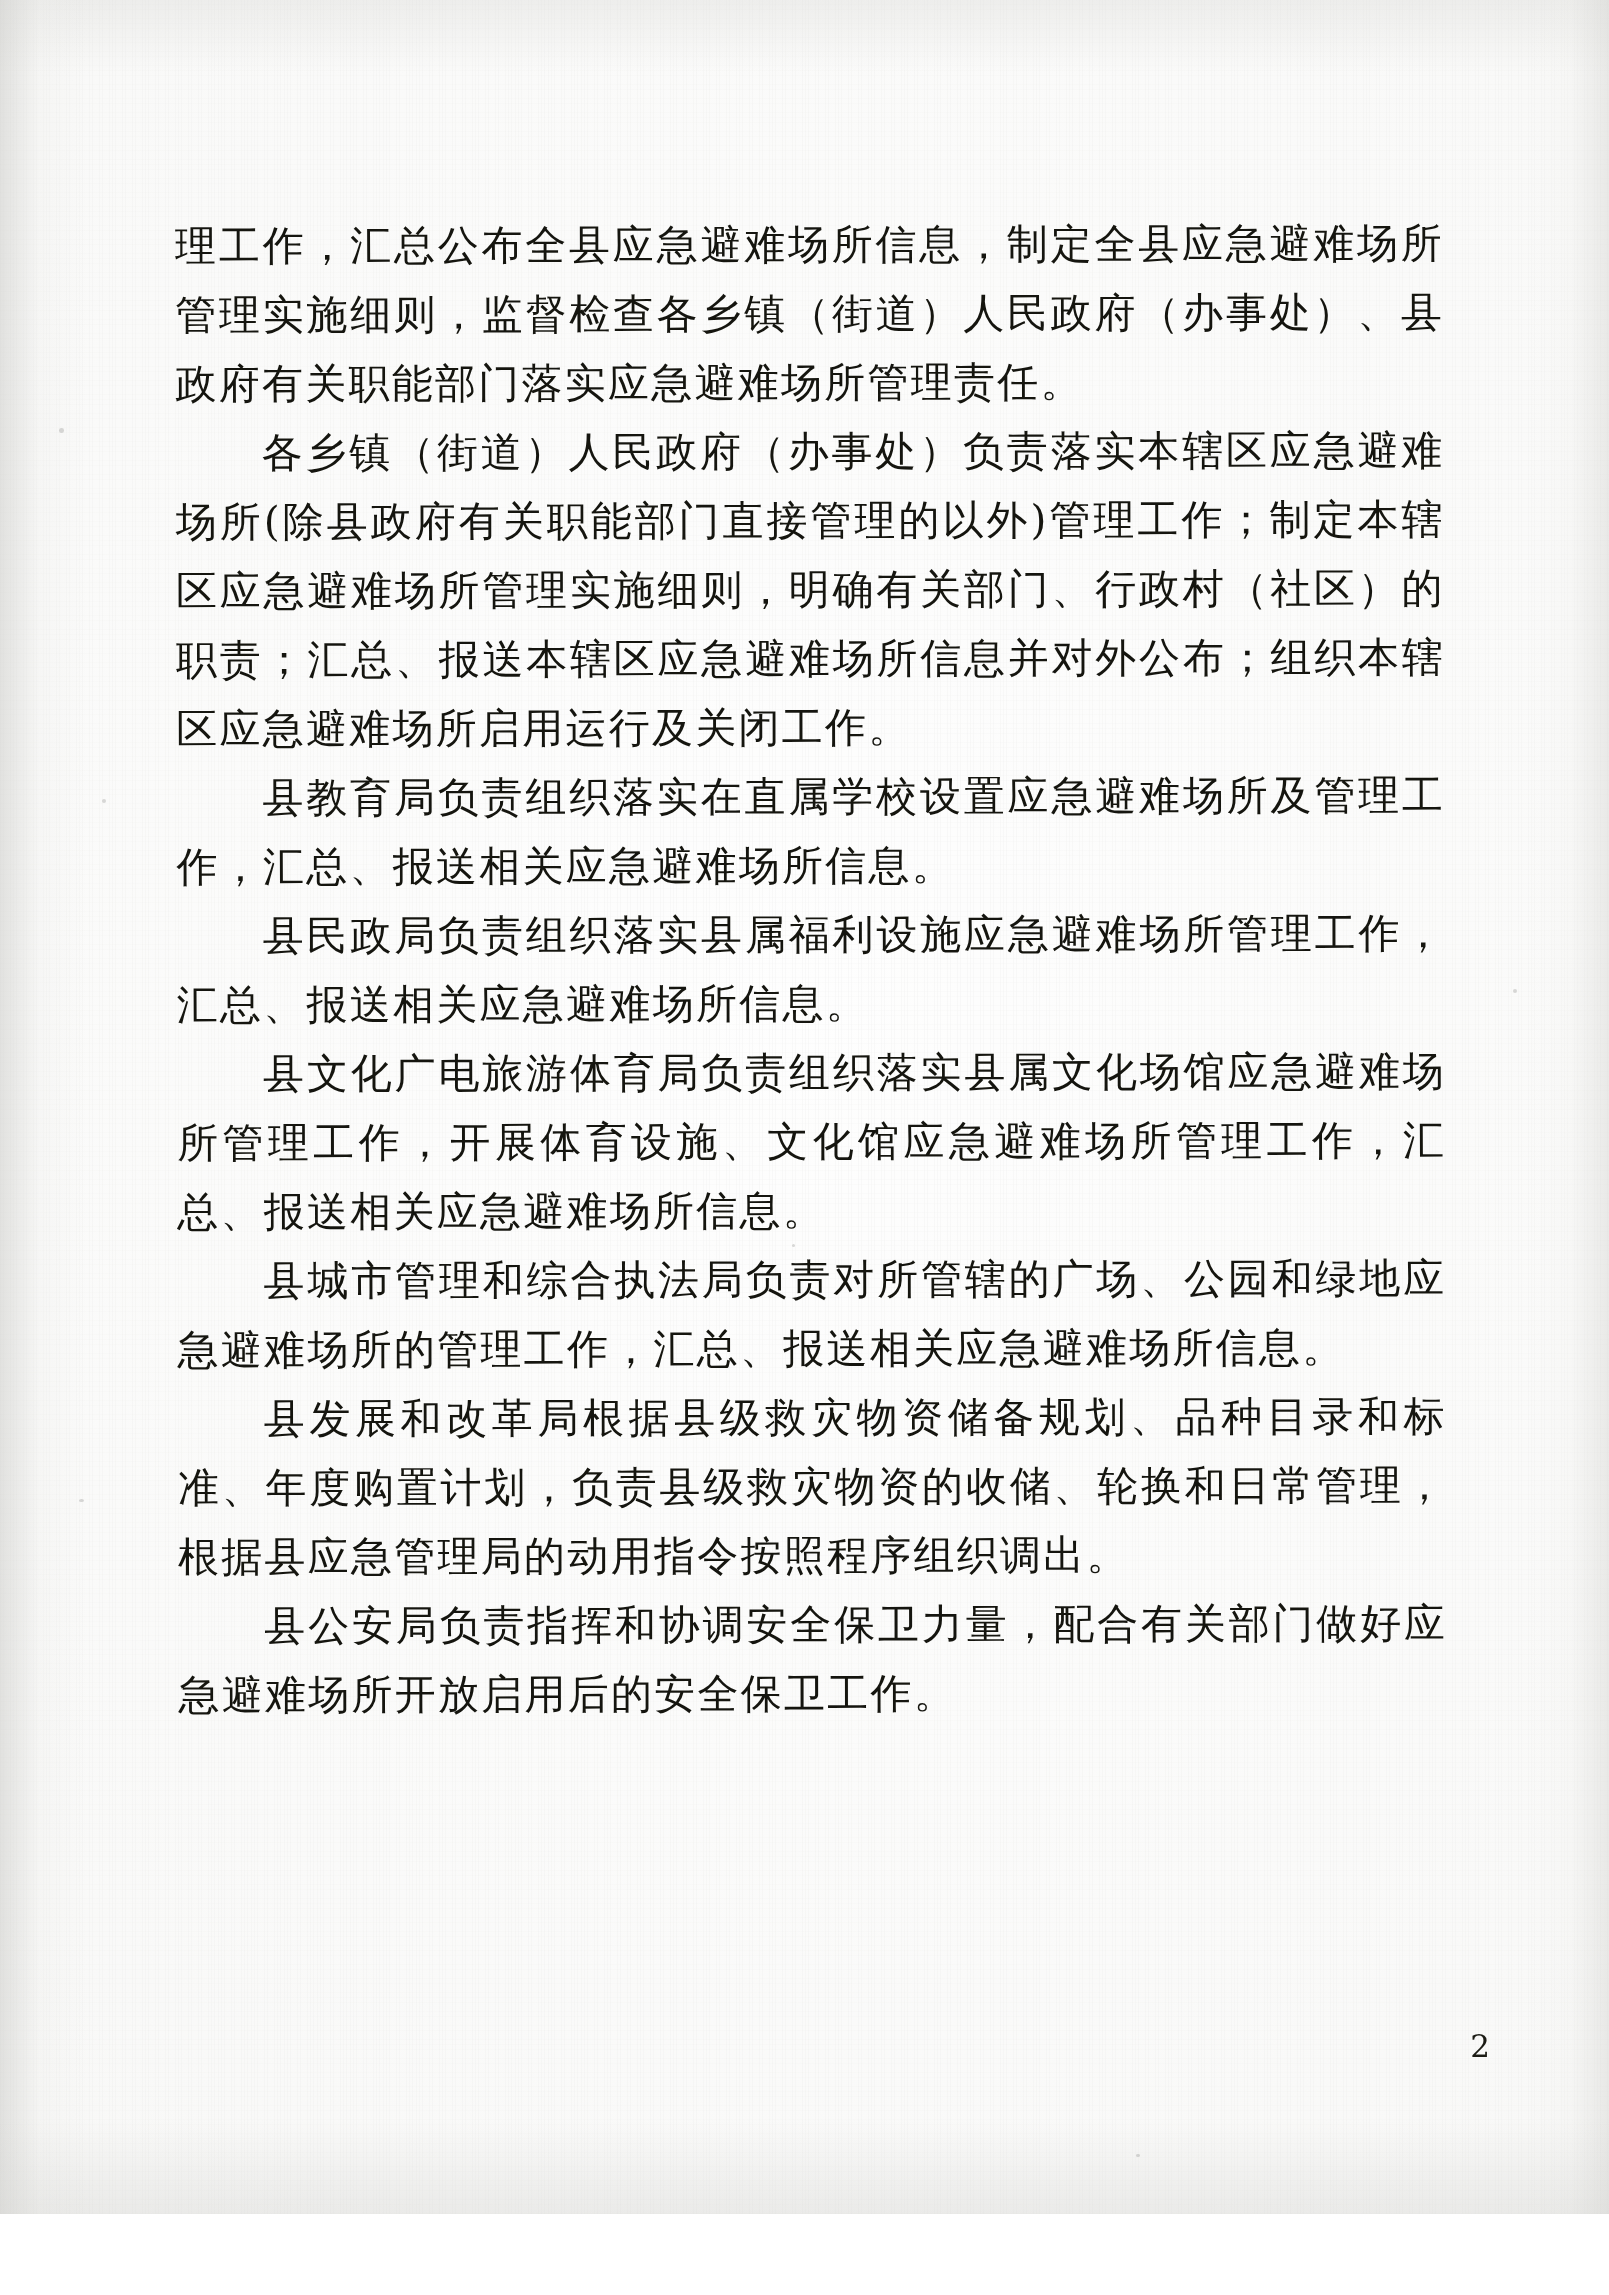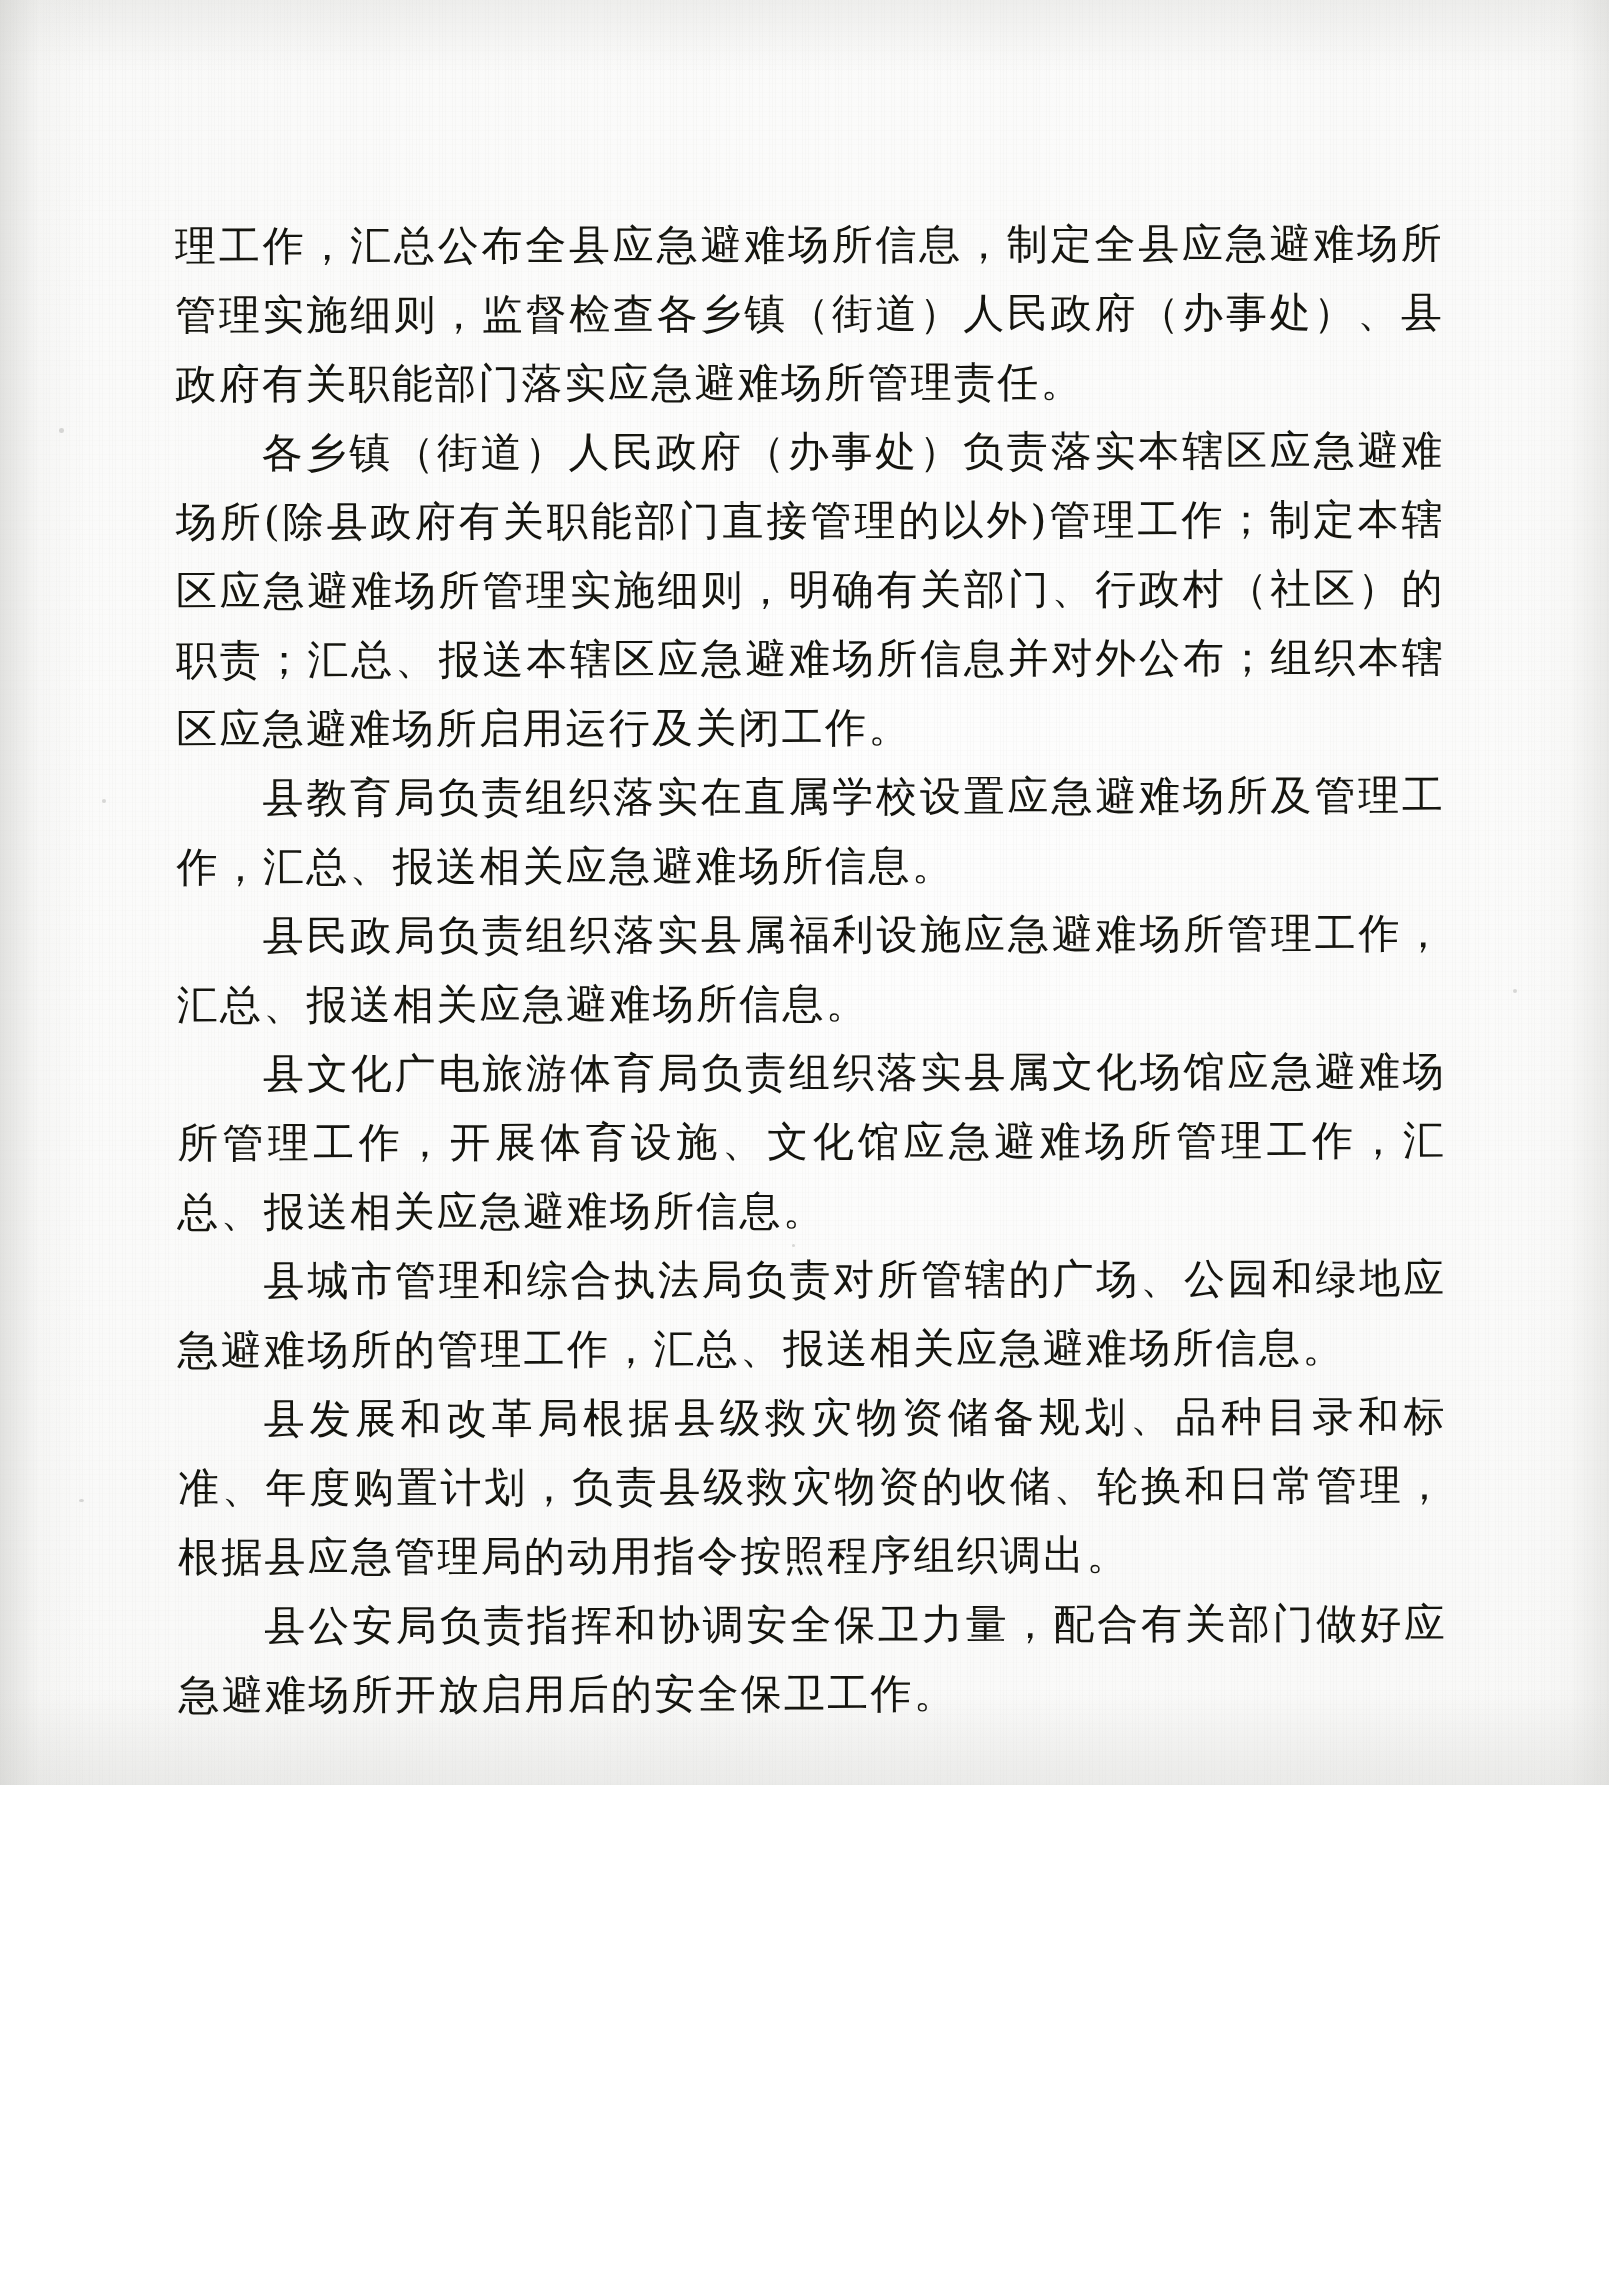--- a/index.html
+++ b/index.html
@@ -6,21 +6,21 @@
     margin: 0;
     padding: 0;
     background: #ffffff;
   }
   body {
     font-family: "DejaVu Serif", "Liberation Serif", serif;
   }
   #page {
     position: relative;
     width: 1609px;
-    height: 1785px;
+    height: 2214px;
     background: #f8f8f7;
     overflow: hidden;
   }
   
   #paper-tint {
     position: absolute;
     inset: 0;
     background:
       radial-gradient(ellipse 120% 110% at 50% 45%, rgba(255,255,255,0.85) 0%, rgba(250,250,249,0.4) 55%, rgba(238,238,236,0.55) 100%);
     pointer-events: none;

